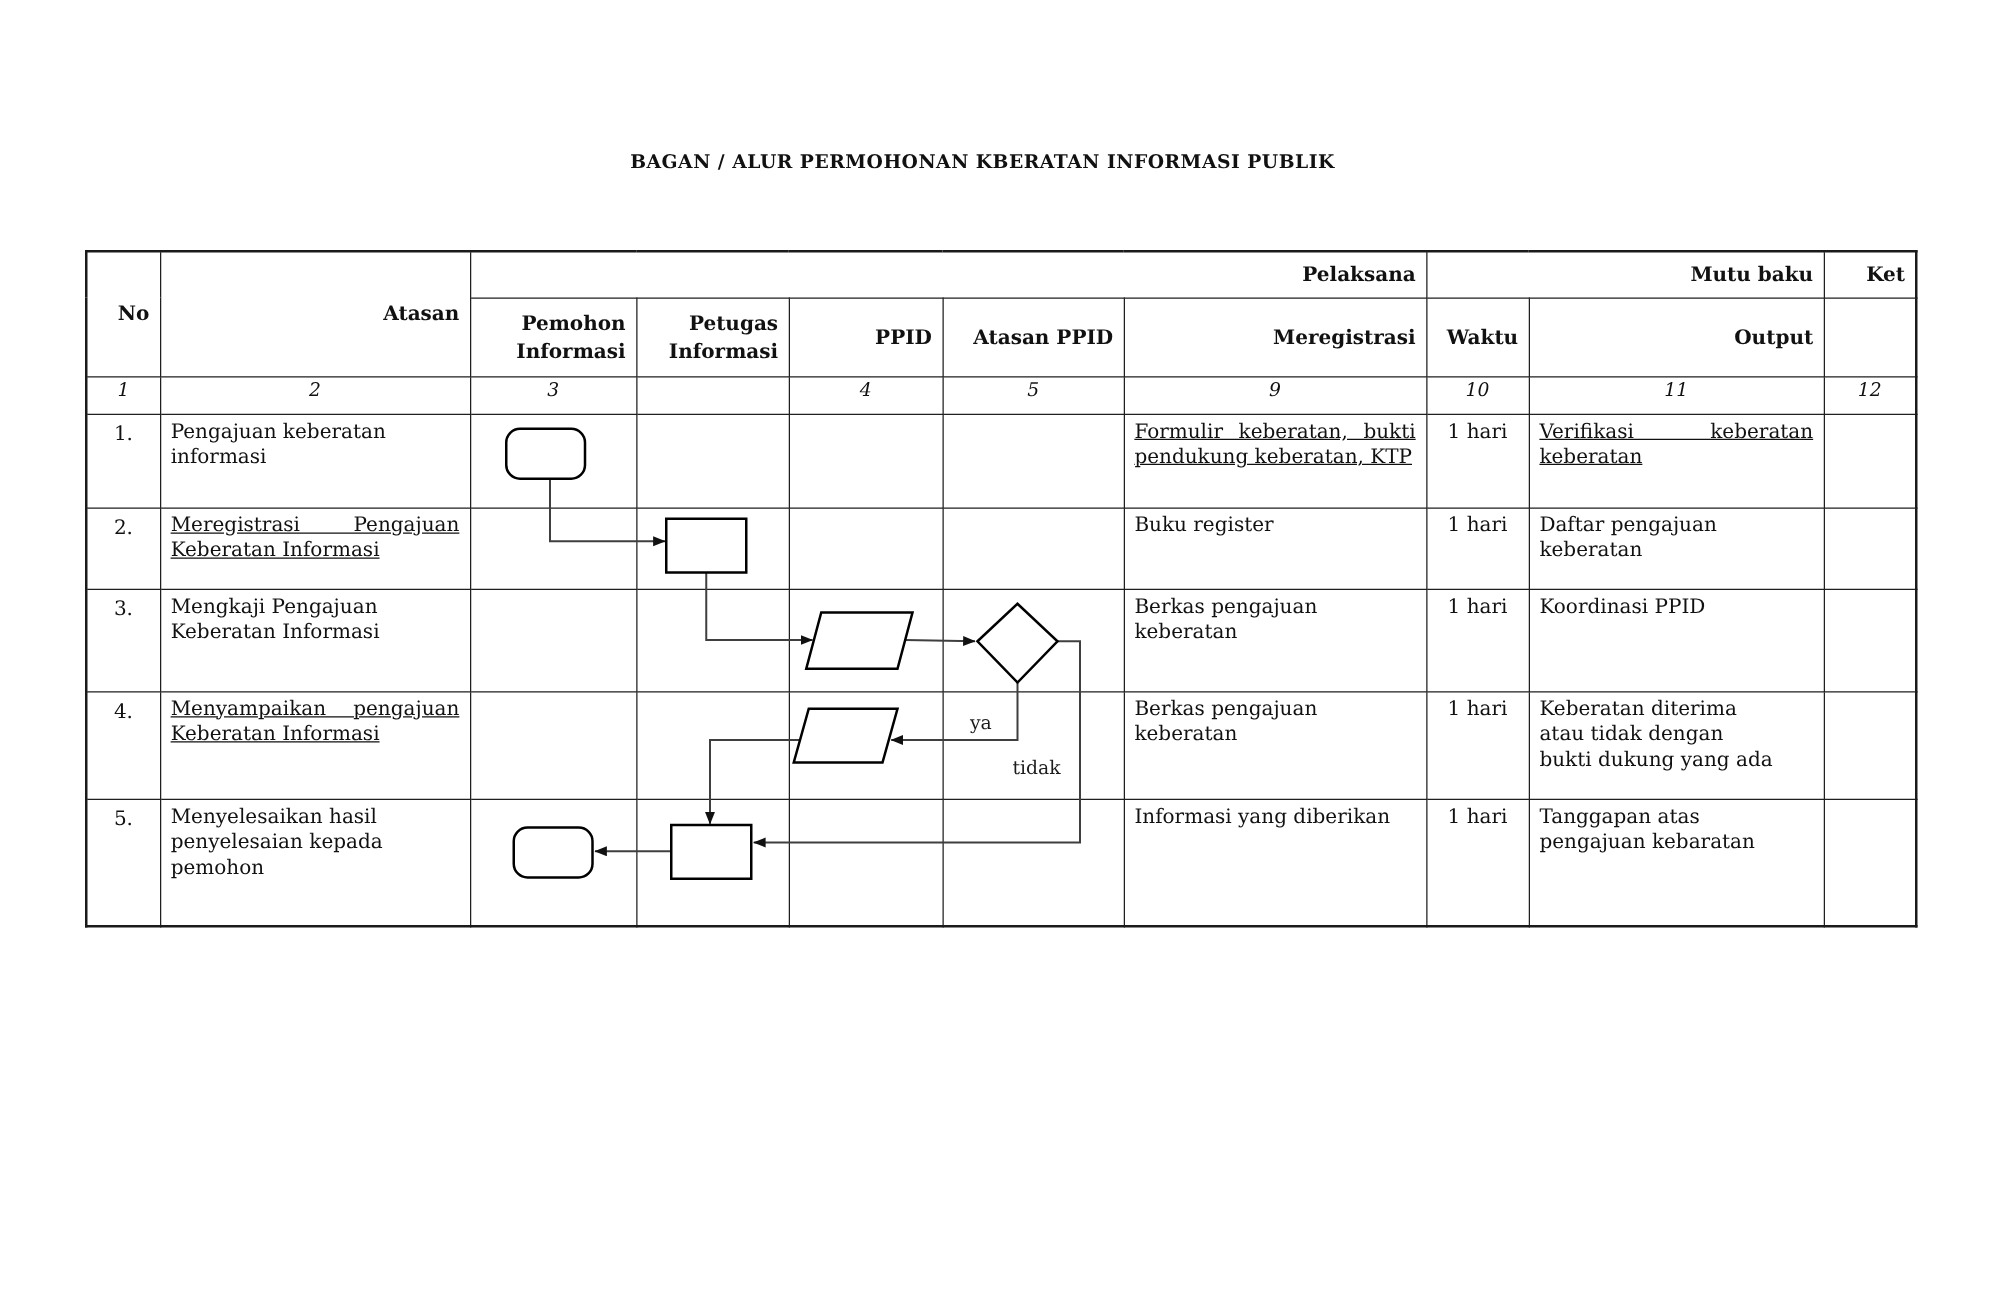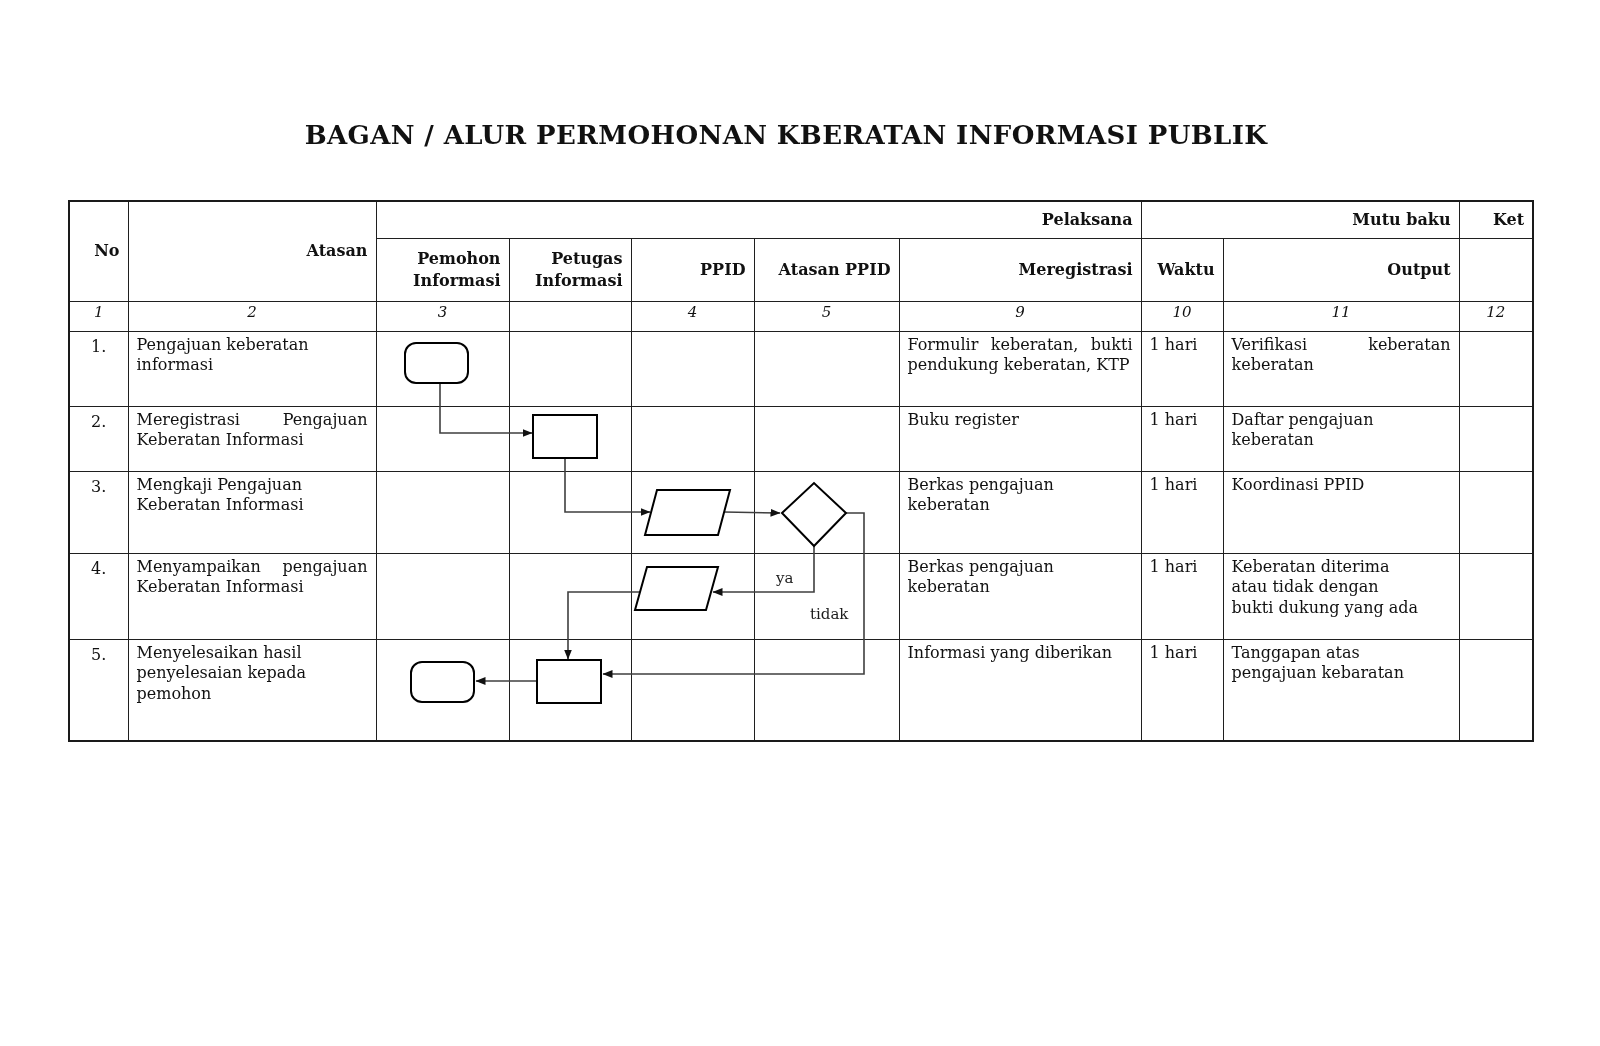--- a/index.html
+++ b/index.html
@@ -2,39 +2,39 @@
 <html><head>
 <meta charset="utf-8">
 <style>
   html,body{margin:0;padding:0;}
   body{
     width:1600px;height:1046px;background:#ffffff;position:relative;
     font-family:"DejaVu Serif", serif;color:#111;overflow:hidden;
   }
   .title{
     position:absolute;top:120px;left:0;width:1572px;margin:0;
-    text-align:center;font-size:26px;font-weight:bold;letter-spacing:0.4px;
+    text-align:center;font-size:15px;font-weight:bold;letter-spacing:0.4px;
   }
   table.sop{
     position:absolute;left:68px;top:200px;width:1464px;
     border-collapse:collapse;table-layout:fixed;
     border:2px solid #1a1a1a;
   }
   .sop th,.sop td{
     border:1px solid #1f1f1f;padding:3px 8px;font-size:16px;
     vertical-align:top;line-height:1.3;overflow:hidden;
   }
   .sop th{font-weight:bold;text-align:right;vertical-align:middle;line-height:1.35;}
   tr.numrow td{
     text-align:center;font-style:italic;font-size:15px;padding:2px 4px;line-height:1.1;
   }
   td.cno{text-align:center;padding-top:5px;}
-  td.waktu{text-align:left;margin-left:43px;}
+  td.waktu{text-align:center;margin-left:43px;}
   .prewrap{white-space:pre-line;}
-  .justify{text-align:justify;}
+  .justify{text-align:justify;text-decoration:underline;}
   svg.flow{position:absolute;left:0;top:0;pointer-events:none;}
   .node{fill:#ffffff;stroke:#000000;stroke-width:2;}
   .conn{fill:none;stroke:#3f3f3f;stroke-width:1.6;}
   .flowlabel{font-family:"DejaVu Serif",serif;font-size:15px;fill:#1c1c1c;}
 </style>
 </head>
 <body>
 
 <h1 class="title">BAGAN / ALUR PERMOHONAN KBERATAN INFORMASI PUBLIK</h1>
 

